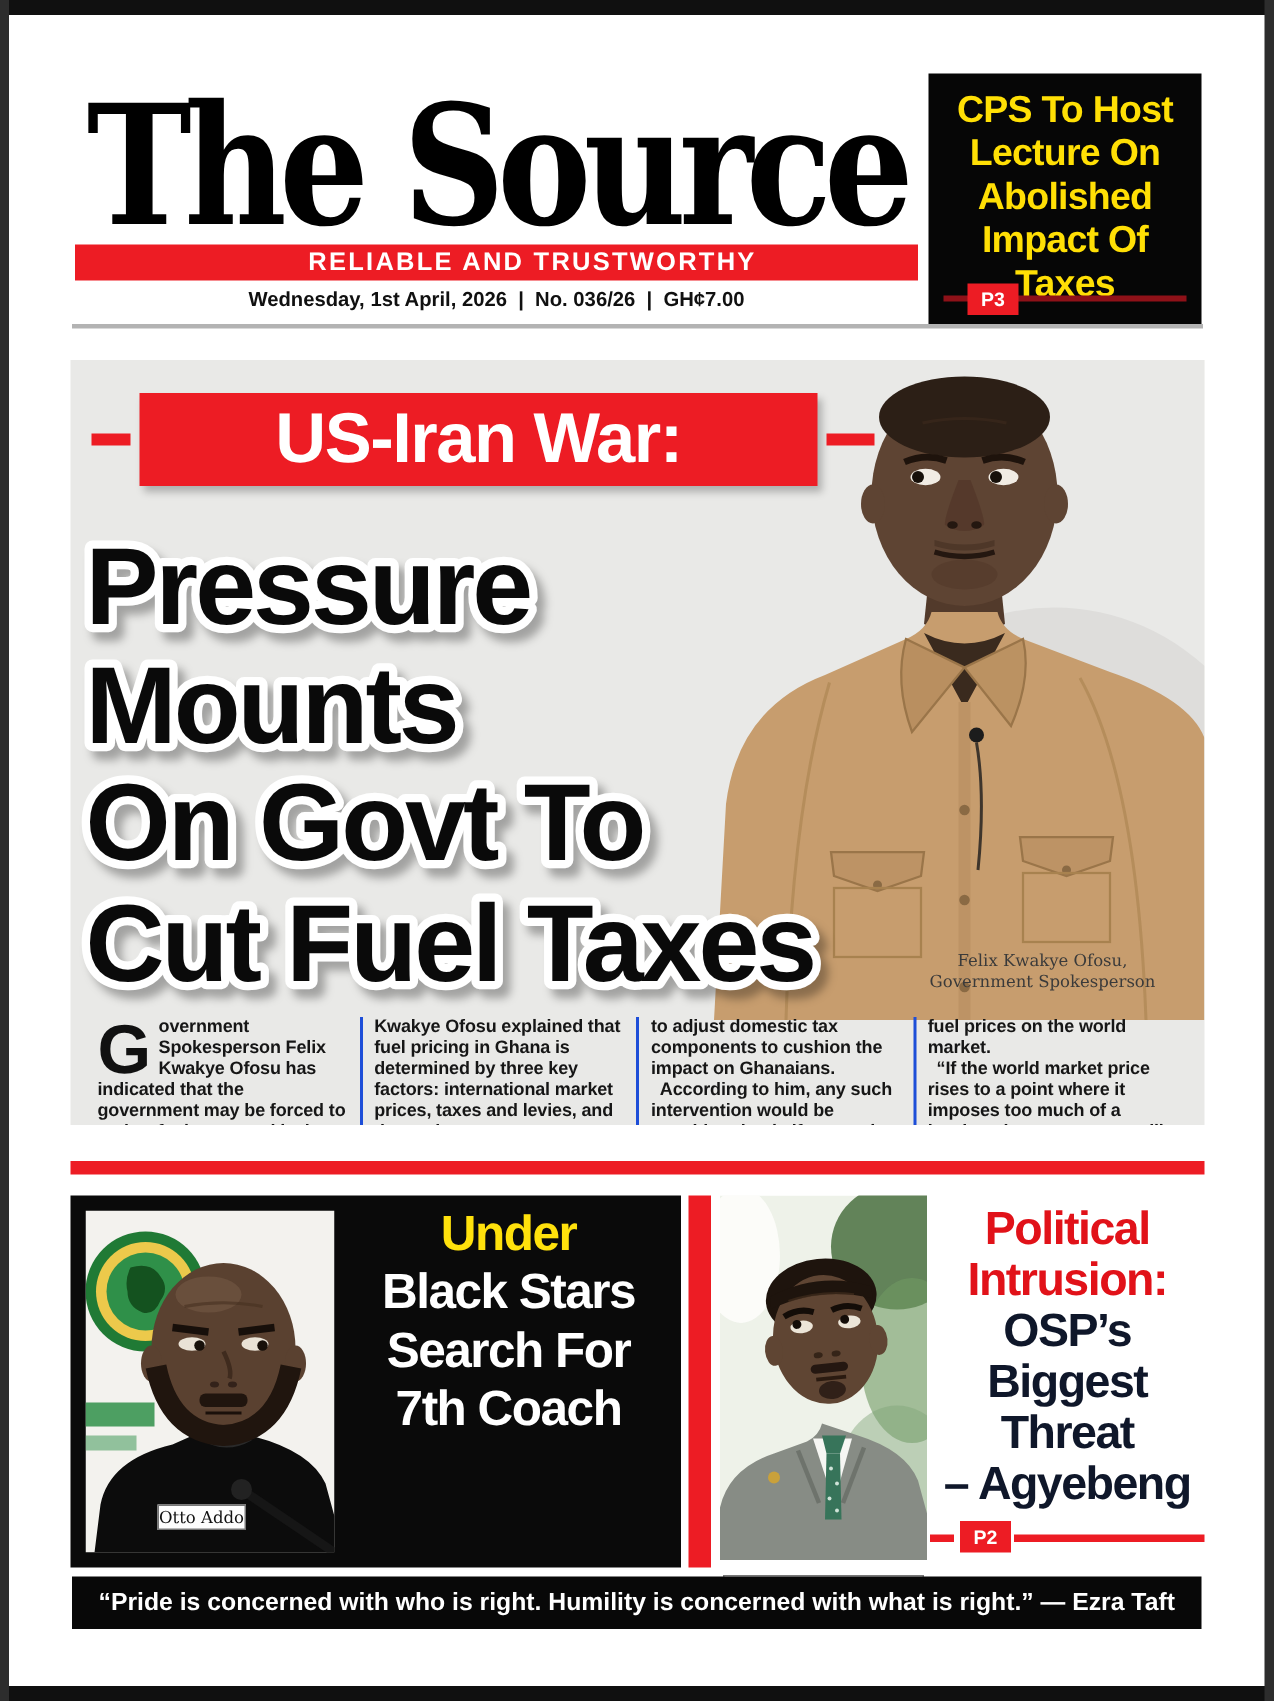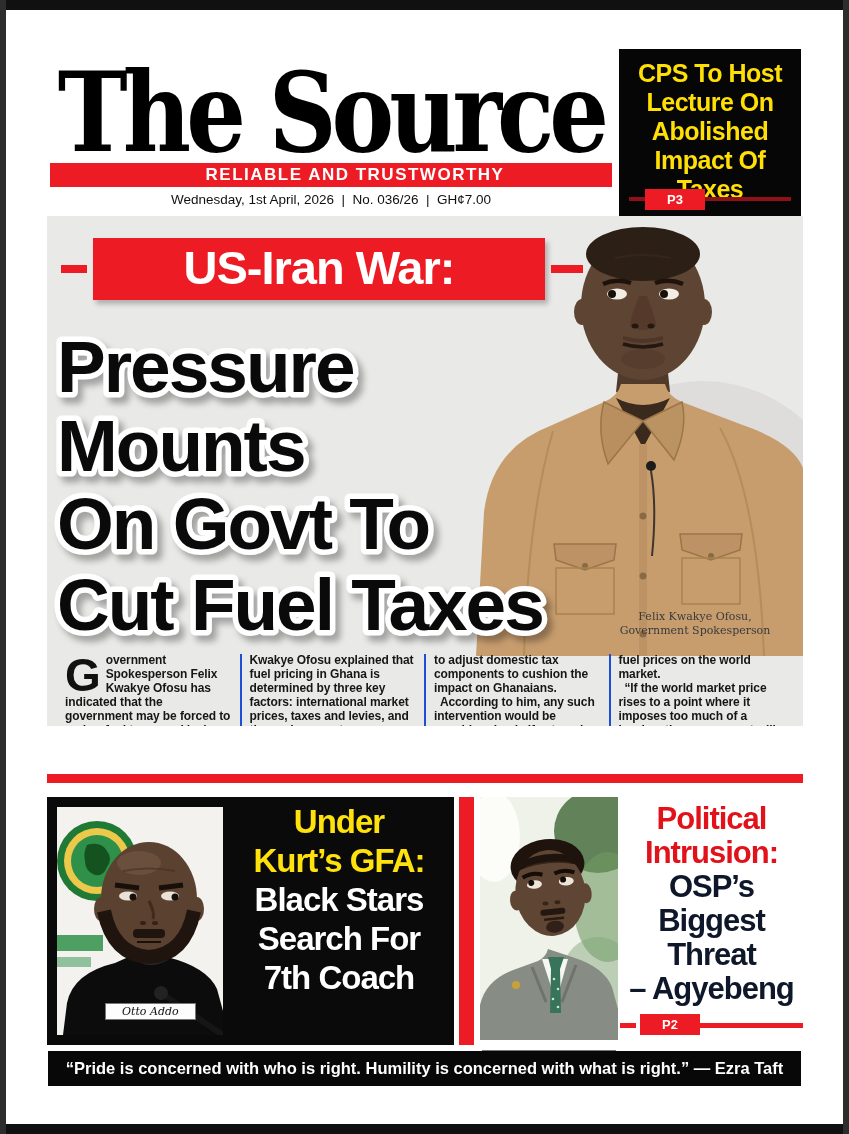--- a/index.html
+++ b/index.html
@@ -14,35 +14,35 @@
   .frame-right{left:843px;top:0;width:6px;height:1134px;background:#2d2d2d;}
 
   
   .mast-title{left:50px;top:42px;width:562px;height:124px;color:#000;
       font-family:"DejaVu Serif",serif;font-weight:bold;font-size:94px;line-height:118px;
       text-align:center;letter-spacing:-5px;transform:scaleY(1.18);transform-origin:50% 0;
       white-space:nowrap;z-index:3;}
   .tagline{left:50px;top:163px;width:562px;height:24px;background:#ed1c24;color:#fff;
       font-weight:bold;font-size:17px;line-height:24px;text-align:center;letter-spacing:1.5px;
       text-indent:48px;z-index:2;}
-  .dateline{left:50px;top:192px;width:562px;text-align:center;font-size:13.5px;font-weight:normal;
+  .dateline{left:50px;top:192px;width:562px;text-align:center;font-size:13.5px;font-weight:bold;
       color:#101010;white-space:pre;}
   .gray-rule{left:48px;top:216px;width:754px;height:3px;background:#b3b3b3;}
 
   
   .cps{left:619px;top:49px;width:182px;height:167px;background:#060606;text-align:center;
       padding-top:10px;box-sizing:border-box;}
   .cps-line{font-size:25px;line-height:29px;font-weight:bold;color:#ffdf05;letter-spacing:-0.5px;}
   .cps-rule{left:10px;bottom:15px;width:162px;height:4px;background:#8e1118;}
   .badge{background:#ed1c24;color:#fff;font-weight:bold;font-size:13px;line-height:17px;
-      padding:2px 22px;position:absolute;}
+      padding:2px 9px;position:absolute;}
   .cps-badge{left:26px;bottom:6px;}
 
   
-  .main{left:47px;top:216px;width:756px;height:510px;background:#e9e9e7;overflow:hidden;}
+  .main{left:47px;top:240px;width:756px;height:510px;background:#e9e9e7;overflow:hidden;}
   .kicker{left:46px;top:22px;width:452px;height:62px;background:#ed1c24;color:#fff;
       font-size:47px;font-weight:bold;text-align:center;line-height:60px;letter-spacing:-1px;
       z-index:4;box-shadow:3px 4px 5px rgba(0,0,0,.25);}
   .dash{background:#ed1c24;height:8px;top:49px;z-index:4;}
   .dash-l{left:14px;width:26px;}
   .dash-r{left:504px;width:32px;}
   .headline-svg{left:0;top:94px;z-index:3;}
   .lead-caption{left:553px;top:394px;width:190px;text-align:center;z-index:3;
       font-family:"DejaVu Serif",serif;font-size:11px;line-height:14px;color:#3a3a3a;}
   .lead-photo{left:411px;top:0;width:345px;height:440px;}
@@ -51,21 +51,21 @@
       white-space:pre-wrap;letter-spacing:-0.1px;overflow:hidden;}
   .col + .col{border-left:2px solid #1d4ed8;}
   .dropcap{float:left;font-size:46px;line-height:38px;font-weight:bold;margin:2px 5px 0 0;color:#111;}
   .red-rule{left:47px;top:774px;width:756px;height:9px;background:#ed1c24;}
 
   
   .sports{left:47px;top:797px;width:407px;height:248px;background:#0a0a0a;}
   .sports-photo{position:absolute;left:10px;top:10px;width:166px;height:228px;}
   .photo-caption{position:absolute;background:#fdfdfd;border:1px solid #777;color:#111;
       font-family:"DejaVu Serif",serif;text-align:center;}
-  .otto-cap{left:58px;top:206px;font-size:11px;line-height:13px;padding:1px 16px;white-space:nowrap;font-style:italic;}
+  .otto-cap{left:58px;top:206px;font-size:11px;line-height:13px;padding:1px 0;white-space:nowrap;}
   .sports-text{position:absolute;left:180px;top:5px;width:224px;text-align:center;font-weight:bold;}
   .s-kicker{color:#ffe10c;font-size:33px;line-height:39px;letter-spacing:-1px;}
   .s-head{color:#ffffff;font-size:33px;line-height:39px;letter-spacing:-1px;}
   .p4row{position:absolute;left:180px;top:217px;width:224px;height:24px;}
   .p4line{position:absolute;left:26px;right:6px;top:9px;height:5px;background:#ed1c24;}
   .p4badge{left:36px;top:0;}
 
   .vbar{left:459px;top:797px;width:15px;height:248px;background:#ed1c24;}
 
   .osp-photo{left:480px;top:797px;width:138px;height:282px;}
@@ -211,21 +211,20 @@
         <path d="M0,2 Q6,14 4,20" stroke="#3f2b1e" stroke-width="3" fill="none"></path>
         <ellipse cx="-6" cy="24" rx="3" ry="2" fill="#33221a"></ellipse>
         <ellipse cx="6" cy="24" rx="3" ry="2" fill="#33221a"></ellipse>
       </g>
       <path d="M166,228 L104,186" stroke="#161616" stroke-width="6"></path>
       <circle cx="104" cy="186" r="7" fill="#222222"></circle>
     </svg>
     <div class="photo-caption otto-cap">Otto Addo</div>
     <div class="sports-text">
       <div class="s-kicker">Under</div>
-      <div class="s-kicker">Kurt’s GFA:</div>
       <div class="s-head">Black Stars</div>
       <div class="s-head">Search For</div>
       <div class="s-head">7th Coach</div>
     </div>
   </div>
 
   <div class="abs vbar"></div>
 
   <div class="abs osp-photo">
     <svg width="138" height="243" viewBox="0 0 138 243" xmlns="http://www.w3.org/2000/svg">

